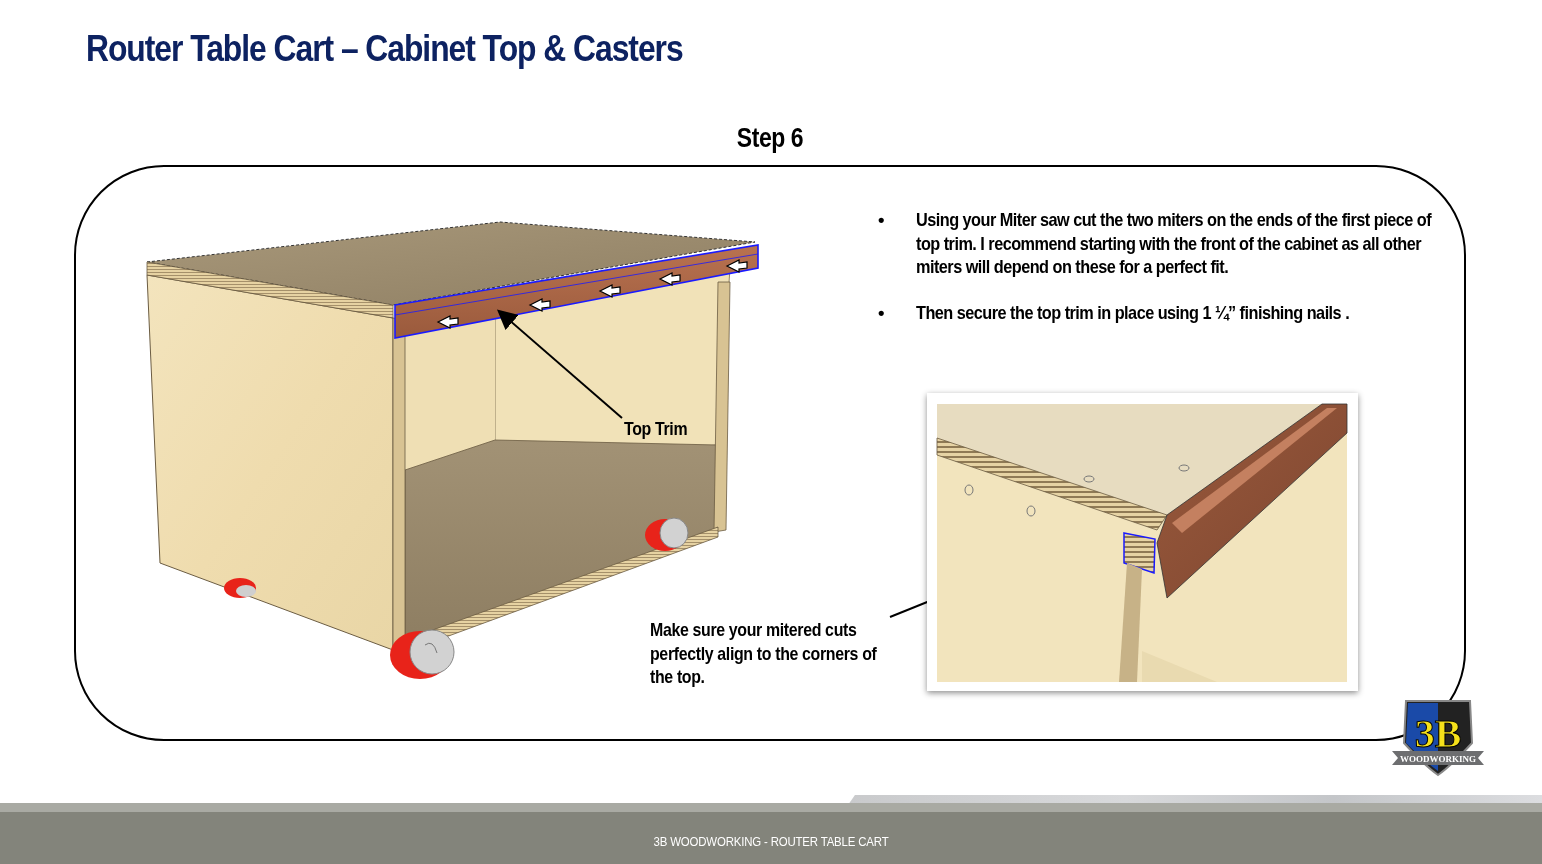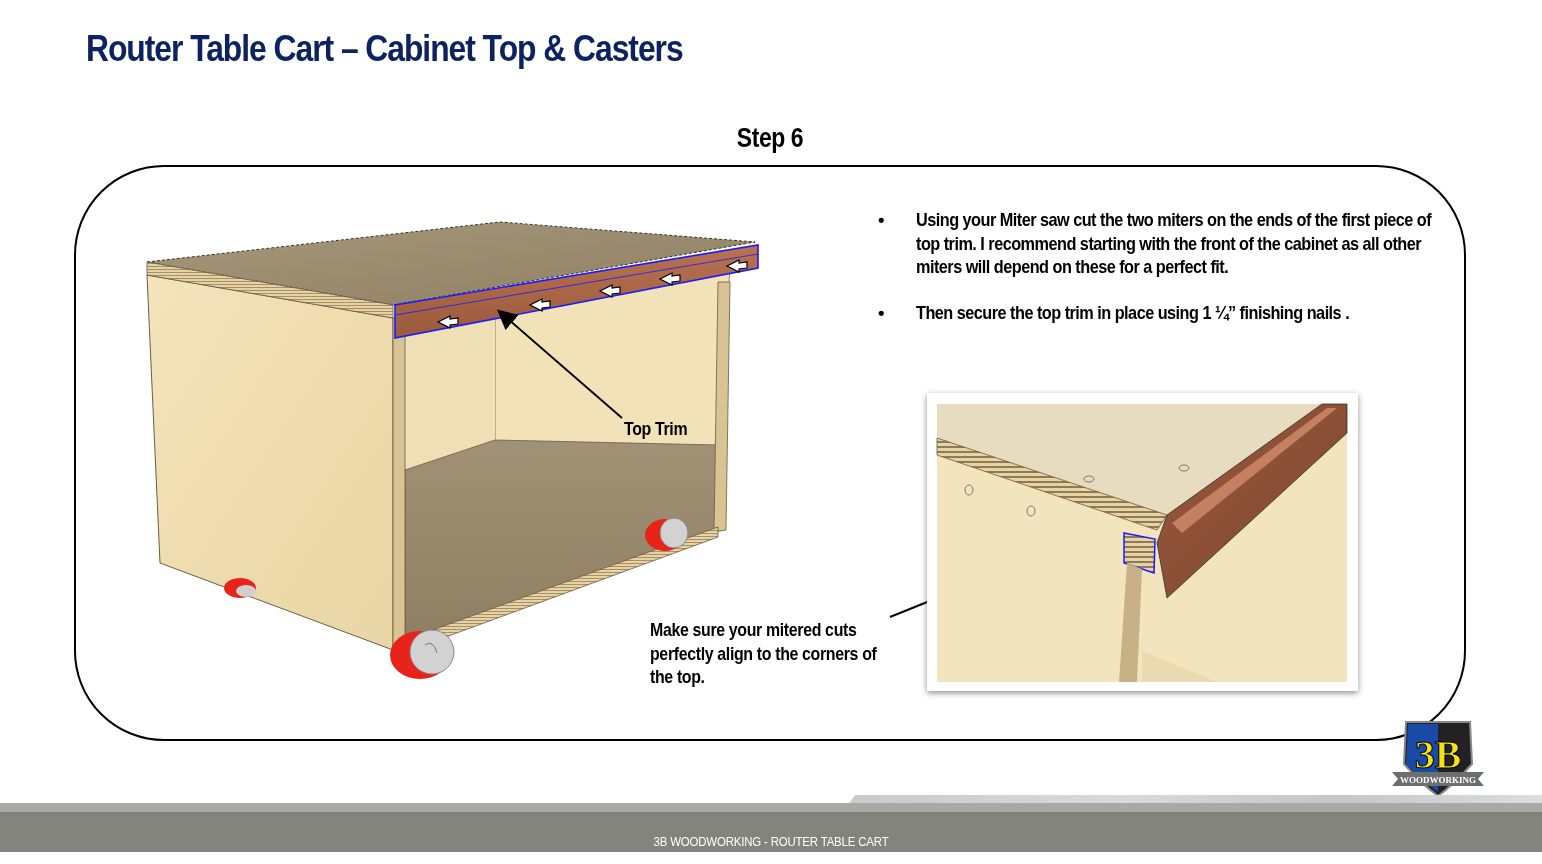--- a/index.html
+++ b/index.html
@@ -14,26 +14,26 @@
            border-radius:90px; box-sizing:border-box; }
   .bullets { position:absolute; left:878px; top:208px; width:560px; margin:0; padding:0; list-style:none; }
   .bullets li { position:relative; padding-left:38px; font-size:18.5px; font-weight:bold; line-height:23.5px;
                 color:#000; letter-spacing:-0.6px; margin-bottom:22px; }
   .bullets li .dot { position:absolute; left:0; top:0; }
   .bullets li .txt { display:inline-block; transform:scaleX(0.88); transform-origin:left top; width:113%; }
   .callout { position:absolute; font-weight:bold; color:#000; font-size:18.5px; line-height:23.5px;
              letter-spacing:-0.4px; transform:scaleX(0.86); transform-origin:left top; }
   .inset { position:absolute; left:927px; top:393px; width:431px; height:298px; background:#fff;
            box-shadow:0 2px 6px rgba(0,0,0,0.45); }
-  .logo { position:absolute; left:1392px; top:716px; width:92px; height:84px; }
+  .logo { position:absolute; left:1392px; top:695px; width:92px; height:84px; }
   .footer-light { position:absolute; left:0; top:803px; width:1542px; height:9px; background:#a9aaa3; }
   .footer-streak { position:absolute; left:848px; top:795px; width:694px; height:10px;
                    background:linear-gradient(90deg,#c9cacc,#d8d9db 40%,#c4c6c9 70%,#dcdde0);
                    clip-path:polygon(1% 0,100% 0,100% 100%,0 100%); }
-  .footer { position:absolute; left:0; top:812px; width:1542px; height:40px; background:#83847b; }
+  .footer { position:absolute; left:0; top:812px; width:1542px; height:52px; background:#83847b; }
   .footer-text { position:absolute; left:0; top:22px; width:100%; text-align:center; color:#fff; font-size:13px;
                  transform:scaleX(0.88); letter-spacing:-0.2px; }
 </style>
 </head>
 <body>
 
 <h1 class="title">Router Table Cart – Cabinet Top &amp; Casters</h1>
 <div class="step">Step 6</div>
 
 <div class="frame"></div>

